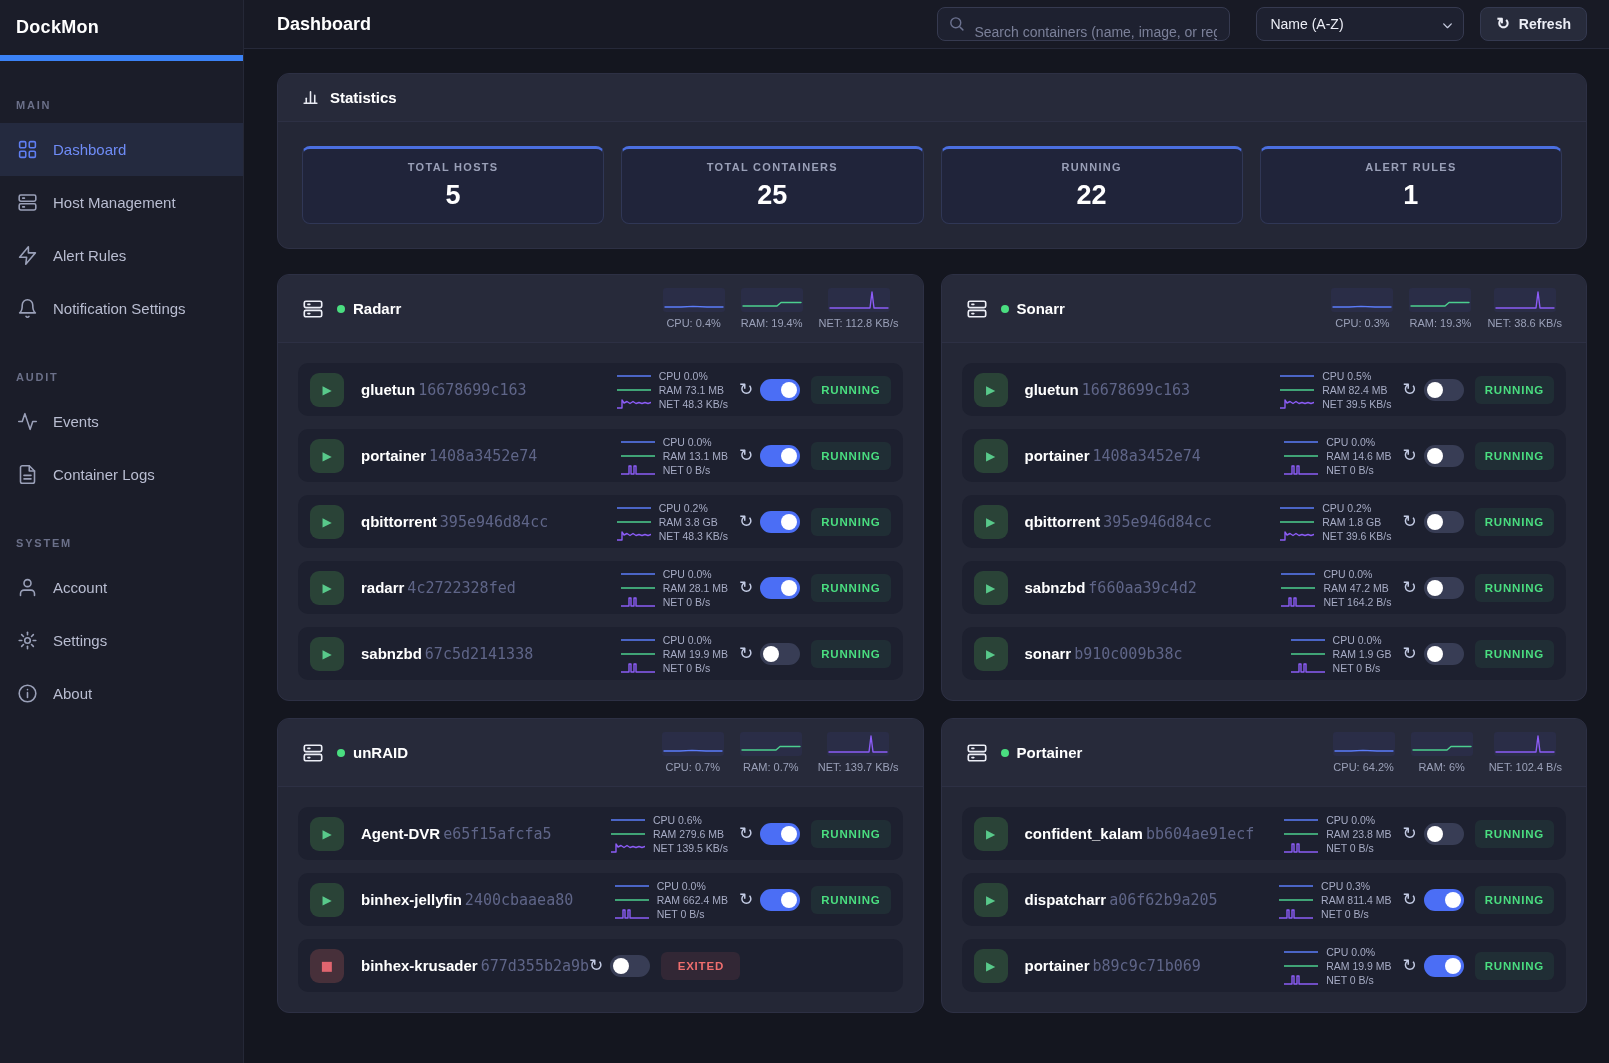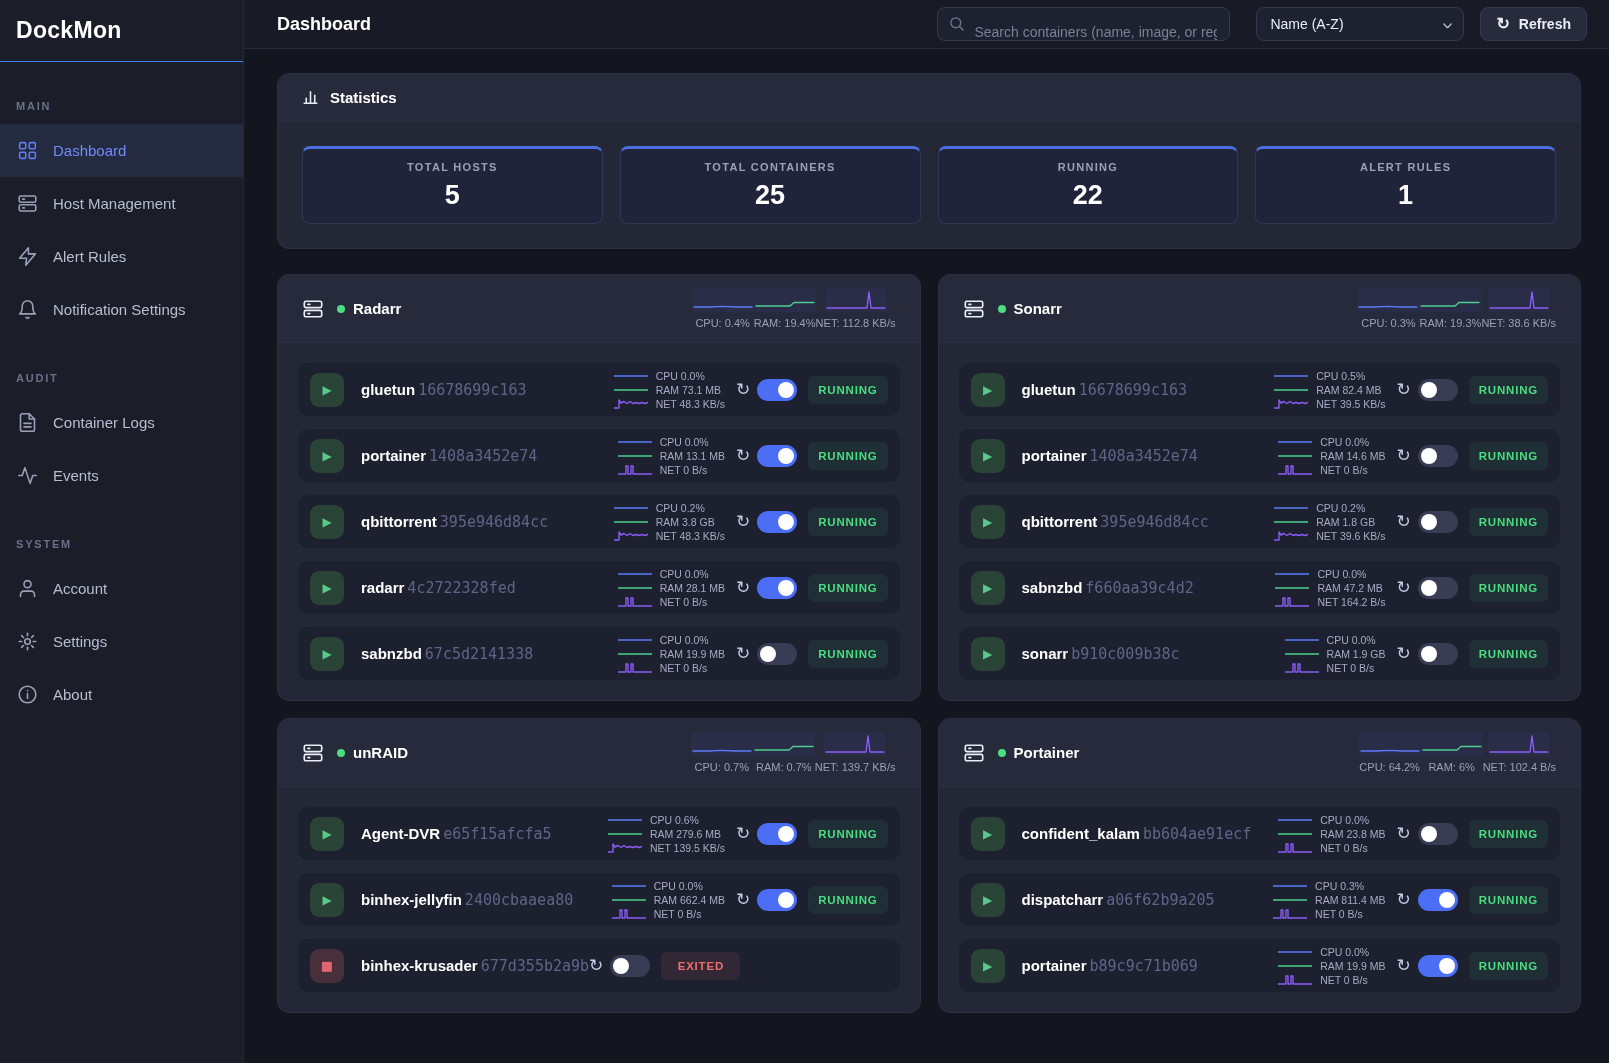--- a/index.html
+++ b/index.html
@@ -9,22 +9,22 @@
     font-family:"Liberation Sans", sans-serif;
     color:#e8eaf2;
     display:flex;
   }
   
   .sidebar {
     width:244px; min-width:244px; background:#1b1d29;
     border-right:1px solid #252837; display:flex; flex-direction:column;
   }
   .logo {
-    font-size:23px; font-weight:800; letter-spacing:.3px; color:#ffffff;
-    padding:17px 16px; border-bottom:1px solid #3b82f6;
+    font-size:18px; font-weight:800; letter-spacing:.3px; color:#ffffff;
+    padding:17px 16px; border-bottom:6px solid #3b82f6;
   }
   .nav { padding-top:28px; }
   .nav-section { margin-bottom:26px; }
   .nav-section-label {
     font-size:11px; font-weight:700; letter-spacing:1.8px; color:#6b7089;
     padding:10px 16px 12px;
   }
   .nav-item {
     height:53px; display:flex; align-items:center; gap:15px;
     padding:0 16px; color:#b9bdd1; font-size:15px; cursor:pointer;
@@ -54,21 +54,21 @@
     color:#eceef6; font-size:14px; padding:0 30px 0 13px; appearance:none; -webkit-appearance:none;
     outline:none; font-family:"Liberation Sans", sans-serif; cursor:pointer;
   }
   .sortwrap .chev { position:absolute; right:10px; top:11px; width:13px; height:13px; color:#c6cbde; pointer-events:none; }
   .refresh-btn {
     height:34px; padding:0 15px; background:#272b3b; border:1px solid #343950; border-radius:8px;
     color:#eceef6; font-size:14px; font-weight:600; display:flex; align-items:center; gap:9px; cursor:pointer;
     font-family:"Liberation Sans", sans-serif;
   }
   .refresh-btn .rglyph { font-size:16px; line-height:1; }
-  .content { flex:1; padding:24px 28px 0 33px; overflow:hidden; }
+  .content { flex:1; padding:24px 22px 0 33px; overflow:hidden; }
   
   .panel {
     background:#242736; border:1px solid #2d3044; border-radius:12px; margin-bottom:25px; overflow:hidden;
   }
   .panel-header {
     display:flex; align-items:center; gap:11px; padding:15px 24px;
     background:#272a3a; border-bottom:1px solid #2d3044;
   }
   .panel-header .picon { width:17px; height:17px; color:#e8eaf2; }
   .panel-title { font-size:15px; font-weight:700; color:#fff; }
@@ -82,21 +82,21 @@
   
   .hosts-grid { display:grid; grid-template-columns:1fr 1fr; gap:17px; align-items:start; }
   .host-card { background:#242736; border:1px solid #2d3044; border-radius:12px; overflow:hidden; }
   .host-header {
     display:flex; align-items:center; padding:8px 24px; min-height:68px;
     background:#272a3a; border-bottom:1px solid #2d3044;
   }
   .host-header .hicon { width:22px; height:22px; color:#eceef6; margin-right:13px; }
   .hdot { width:8px; height:8px; border-radius:50%; background:#4ade80; margin-right:8px; }
   .host-name { font-size:15px; font-weight:700; color:#fff; }
-  .host-charts { margin-left:auto; display:flex; }
+  .host-charts { margin-left:auto; display:flex; gap:16px; }
   .chartgrp { display:flex; flex-direction:column; align-items:center; gap:5px; }
   .sparkbox { width:62px; height:24px; background:#2a2d47; border-radius:3px; overflow:hidden; }
   .sparkbox svg { display:block; }
   .chartlabel { font-size:11px; color:#9aa0b8; white-space:nowrap; }
   .host-body { padding:20px; }
   .crow {
     background:#1d202f; border-radius:10px; height:53px; display:flex; align-items:center;
     padding:0 12px; margin-bottom:13px;
   }
   .crow:last-child { margin-bottom:0; }
@@ -184,36 +184,36 @@
   </div>
 </div>
   </div>
 
   <div class="nav-section">
     <div class="nav-section-label">AUDIT</div>
     <div>
   <div class="nav-item">
     <span class="nicon">
               <svg viewBox="0 0 24 24" fill="none" stroke="currentColor" stroke-width="1.8" stroke-linecap="round" stroke-linejoin="round">
+                <polyline points="22 12 18 12 15 21 9 3 6 12 2 12"></polyline>
+              </svg>
+            </span>
+    <span>Events</span>
+  </div>
+
+  <div class="nav-item">
+    <span class="nicon">
+              <svg viewBox="0 0 24 24" fill="none" stroke="currentColor" stroke-width="1.8" stroke-linecap="round" stroke-linejoin="round">
                 <path d="M14 2H6a2 2 0 0 0-2 2v16a2 2 0 0 0 2 2h12a2 2 0 0 0 2-2V8z"></path>
                 <polyline points="14 2 14 8 20 8"></polyline>
                 <line x1="8" y1="13" x2="16" y2="13"></line>
                 <line x1="8" y1="17" x2="16" y2="17"></line>
               </svg>
             </span>
     <span>Container Logs</span>
-  </div>
-
-  <div class="nav-item">
-    <span class="nicon">
-              <svg viewBox="0 0 24 24" fill="none" stroke="currentColor" stroke-width="1.8" stroke-linecap="round" stroke-linejoin="round">
-                <polyline points="22 12 18 12 15 21 9 3 6 12 2 12"></polyline>
-              </svg>
-            </span>
-    <span>Events</span>
   </div>
 </div>
   </div>
 
   <div class="nav-section">
     <div class="nav-section-label">SYSTEM</div>
     <div>
   <div class="nav-item">
     <span class="nicon">
               <svg viewBox="0 0 24 24" fill="none" stroke="currentColor" stroke-width="1.8" stroke-linecap="round" stroke-linejoin="round">

